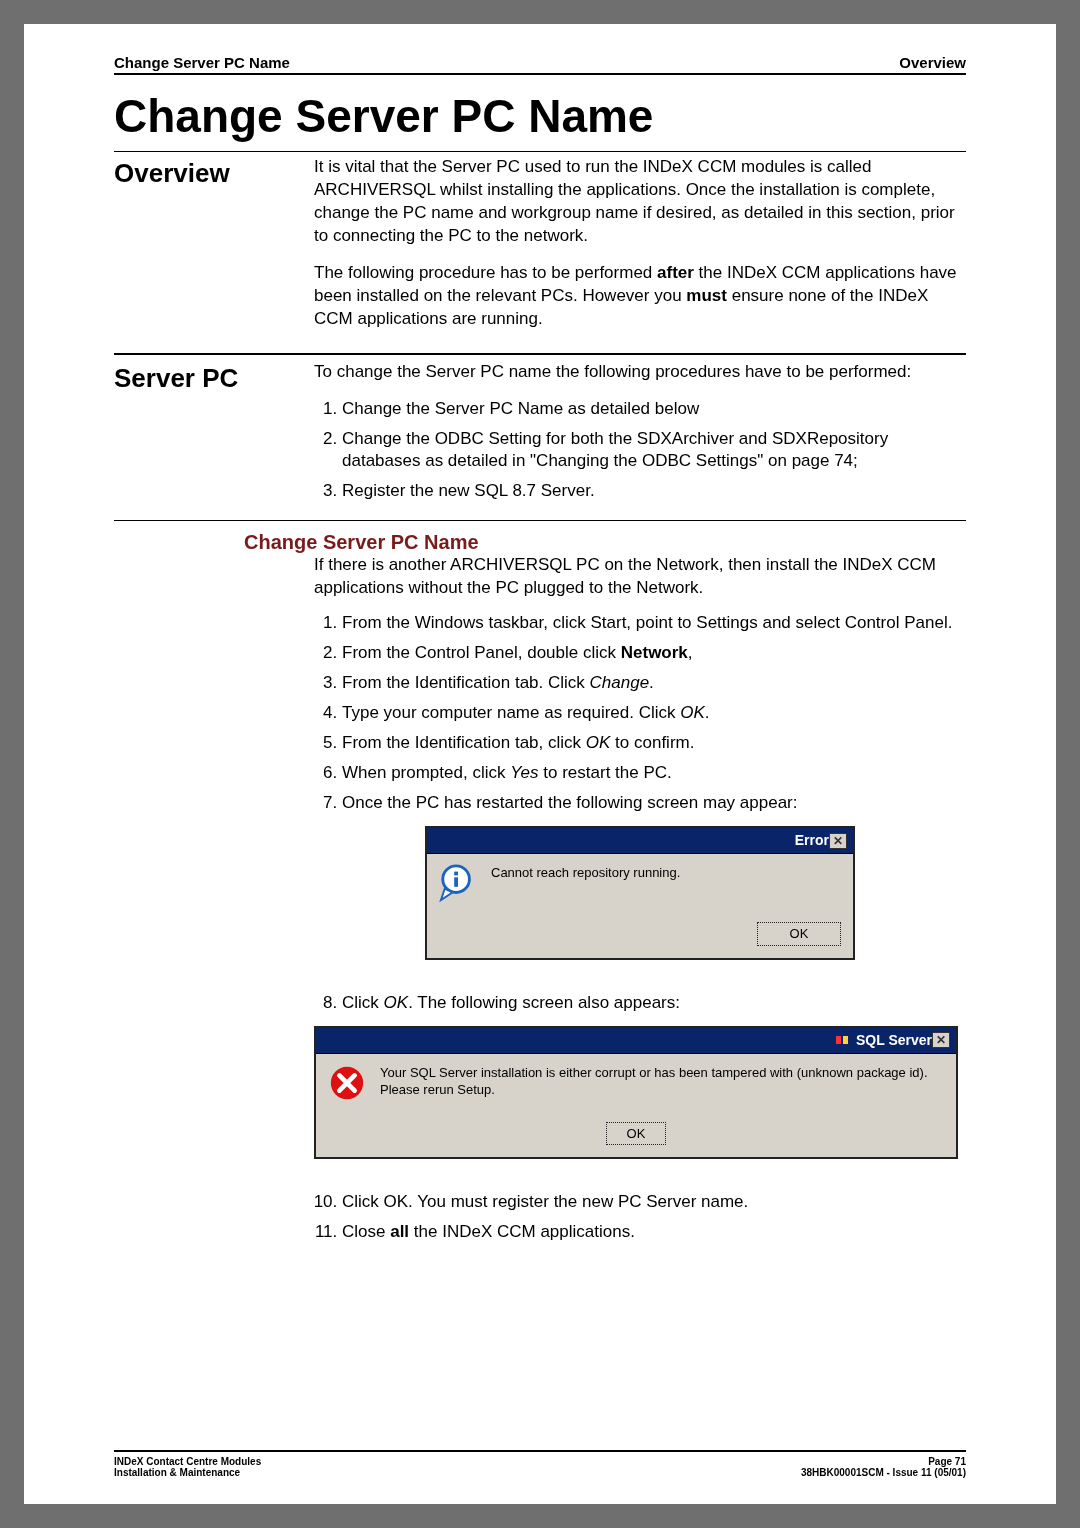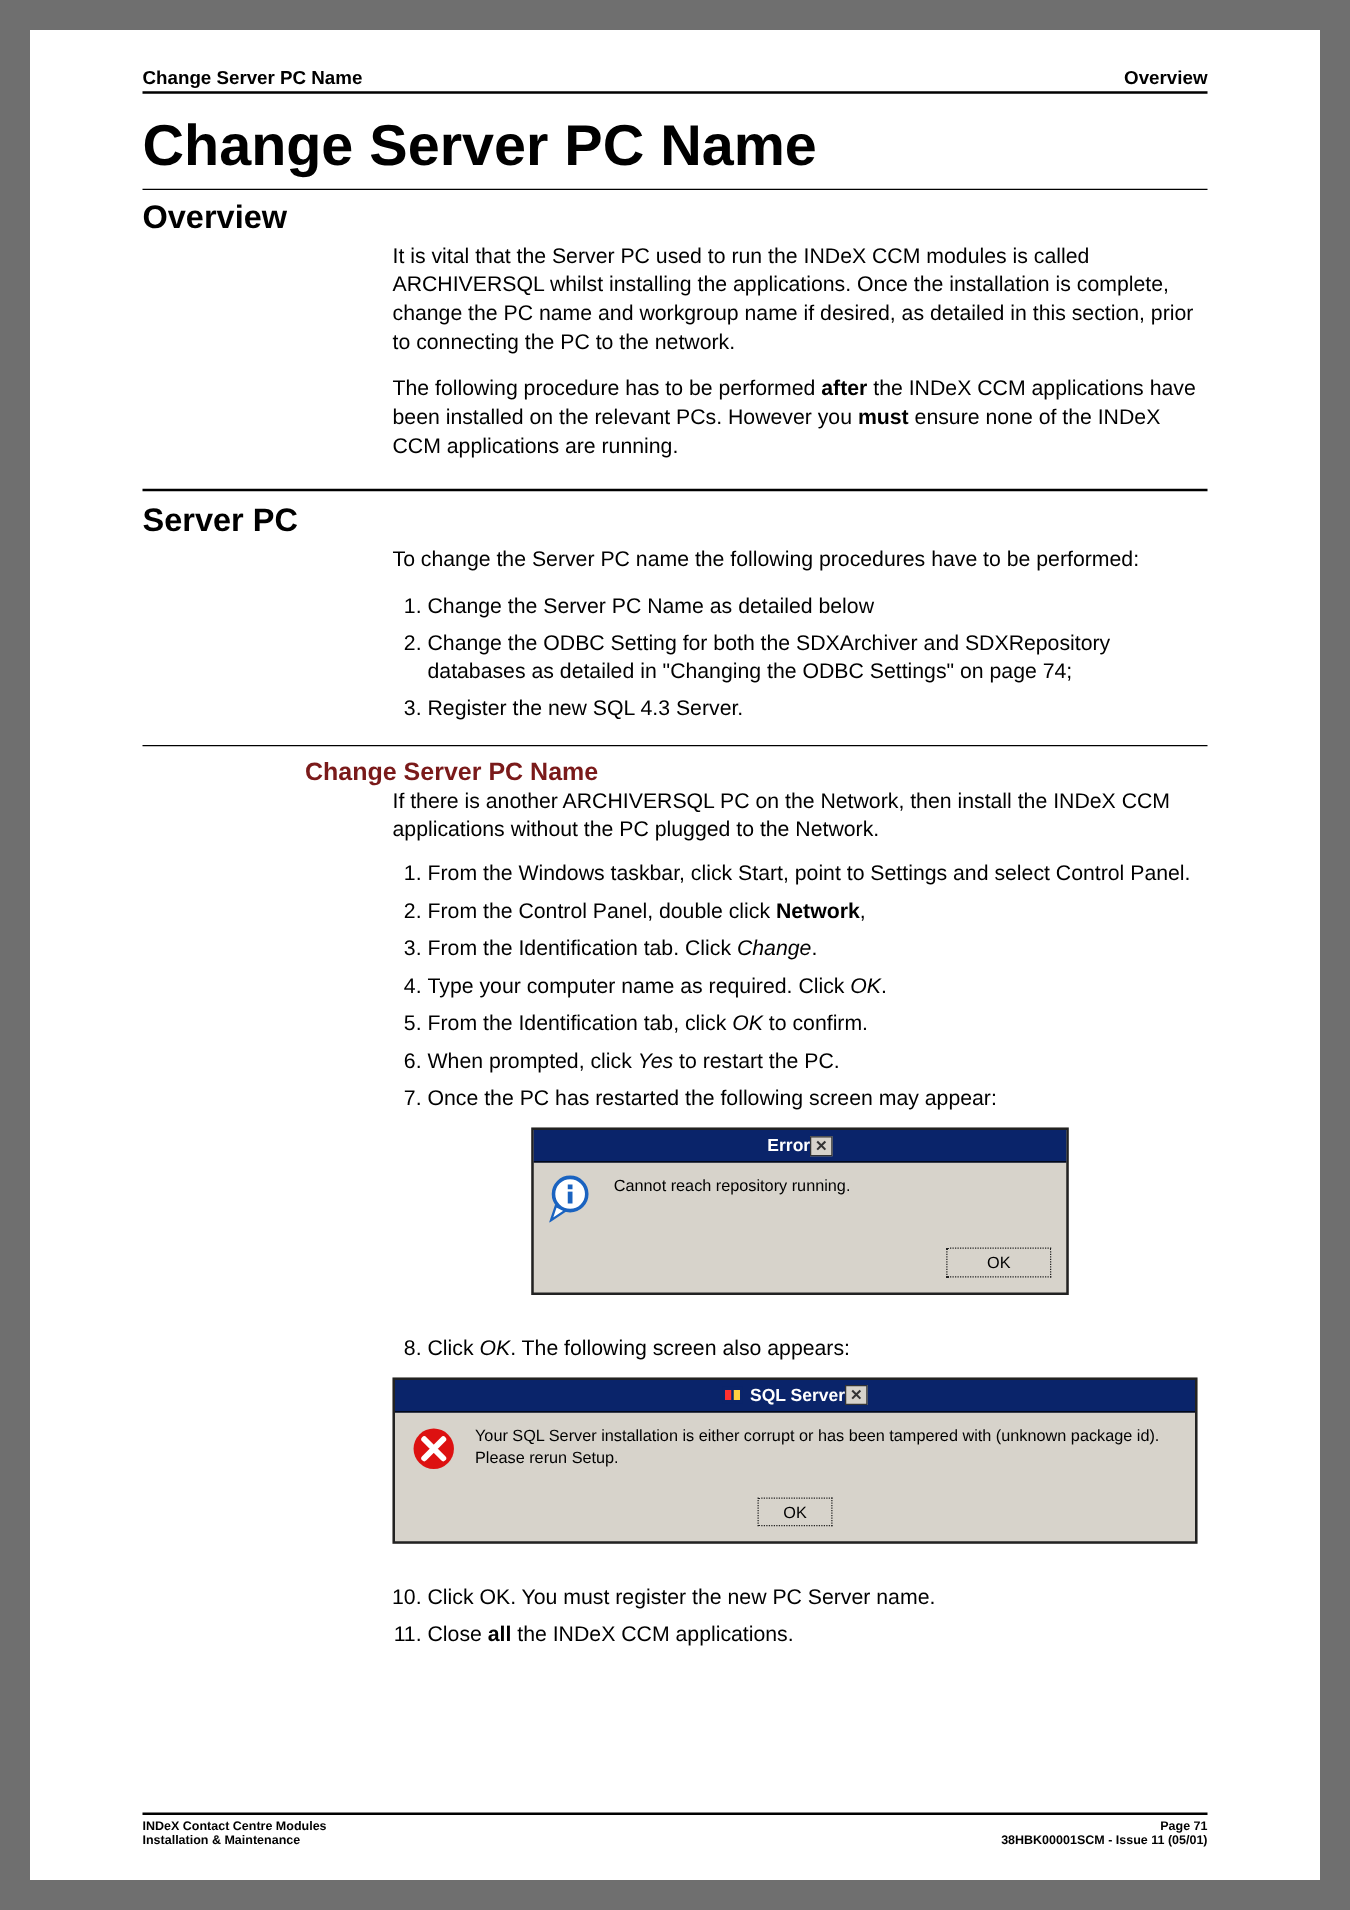--- a/index.html
+++ b/index.html
@@ -35,21 +35,21 @@
   }
   .hr-thin { border: 0; border-top: 1px solid #000; margin: 2px 0 4px 0; }
   .hr-med  { border: 0; border-top: 2px solid #000; margin: 8px 0 6px 0; }
   .section-row { display: flex; }
   .section-label {
     flex: 0 0 200px;
     font-size: 26px;
     font-weight: bold;
     padding-top: 2px;
   }
-  .section-body { flex: 1; font-size: 17px; line-height: 1.35; margin-top: 38px; }
+  .section-body { flex: 1; font-size: 17px; line-height: 1.35; }
   .section-body p { margin-bottom: 14px; }
   .ol {
     list-style: decimal;
     padding-left: 28px;
     margin-top: 4px;
   }
   .ol li { margin-bottom: 8px; font-size: 17px; line-height: 1.3; }
   .subhead {
     font-size: 20px;
     font-weight: bold;
@@ -71,21 +71,21 @@
   .dialog1 { width: 430px; }
   .dialog2 { width: 644px; margin-left: 0; }
   .dlg-title {
     background: #0a246a;
     color: #fff;
     font-weight: bold;
     font-size: 14px;
     padding: 3px 6px;
     display: flex;
     align-items: center;
-    justify-content: center;
+    justify-content: flex-end;
     border-bottom: 1px solid #000;
   }
   .dlg-title .title-left { display:flex; align-items:center; gap:6px; }
   .dlg-close {
     width: 18px; height: 16px; background:#d7d3cb; border:1px solid #333;
     display:flex; align-items:center; justify-content:center; font-size:12px; font-weight:bold; color:#333;
   }
   .dlg-body {
     padding: 10px 12px 14px 12px;
     font-size: 13px;
@@ -144,21 +144,21 @@
 
   <hr class="hr-med">
 
   <div class="section-row">
     <div class="section-label">Server PC</div>
     <div class="section-body">
       <p>To change the Server PC name the following procedures have to be performed:</p>
       <ol class="ol">
         <li>Change the Server PC Name as detailed below</li>
         <li>Change the ODBC Setting for both the SDXArchiver and SDXRepository databases as detailed in "Changing the ODBC Settings" on page 74;</li>
-        <li>Register the new SQL 4.3 Server.</li>
+        <li>Register the new SQL 8.7 Server.</li>
       </ol>
     </div>
   </div>
 
   <hr class="hr-thin" style="margin-top:10px;">
 
   <div class="subhead">Change Server PC Name</div>
   <div class="indent-body">
     <p>If there is another ARCHIVERSQL PC on the Network, then install the INDeX CCM applications without the PC plugged to the Network.</p>
     <ol class="ol">

